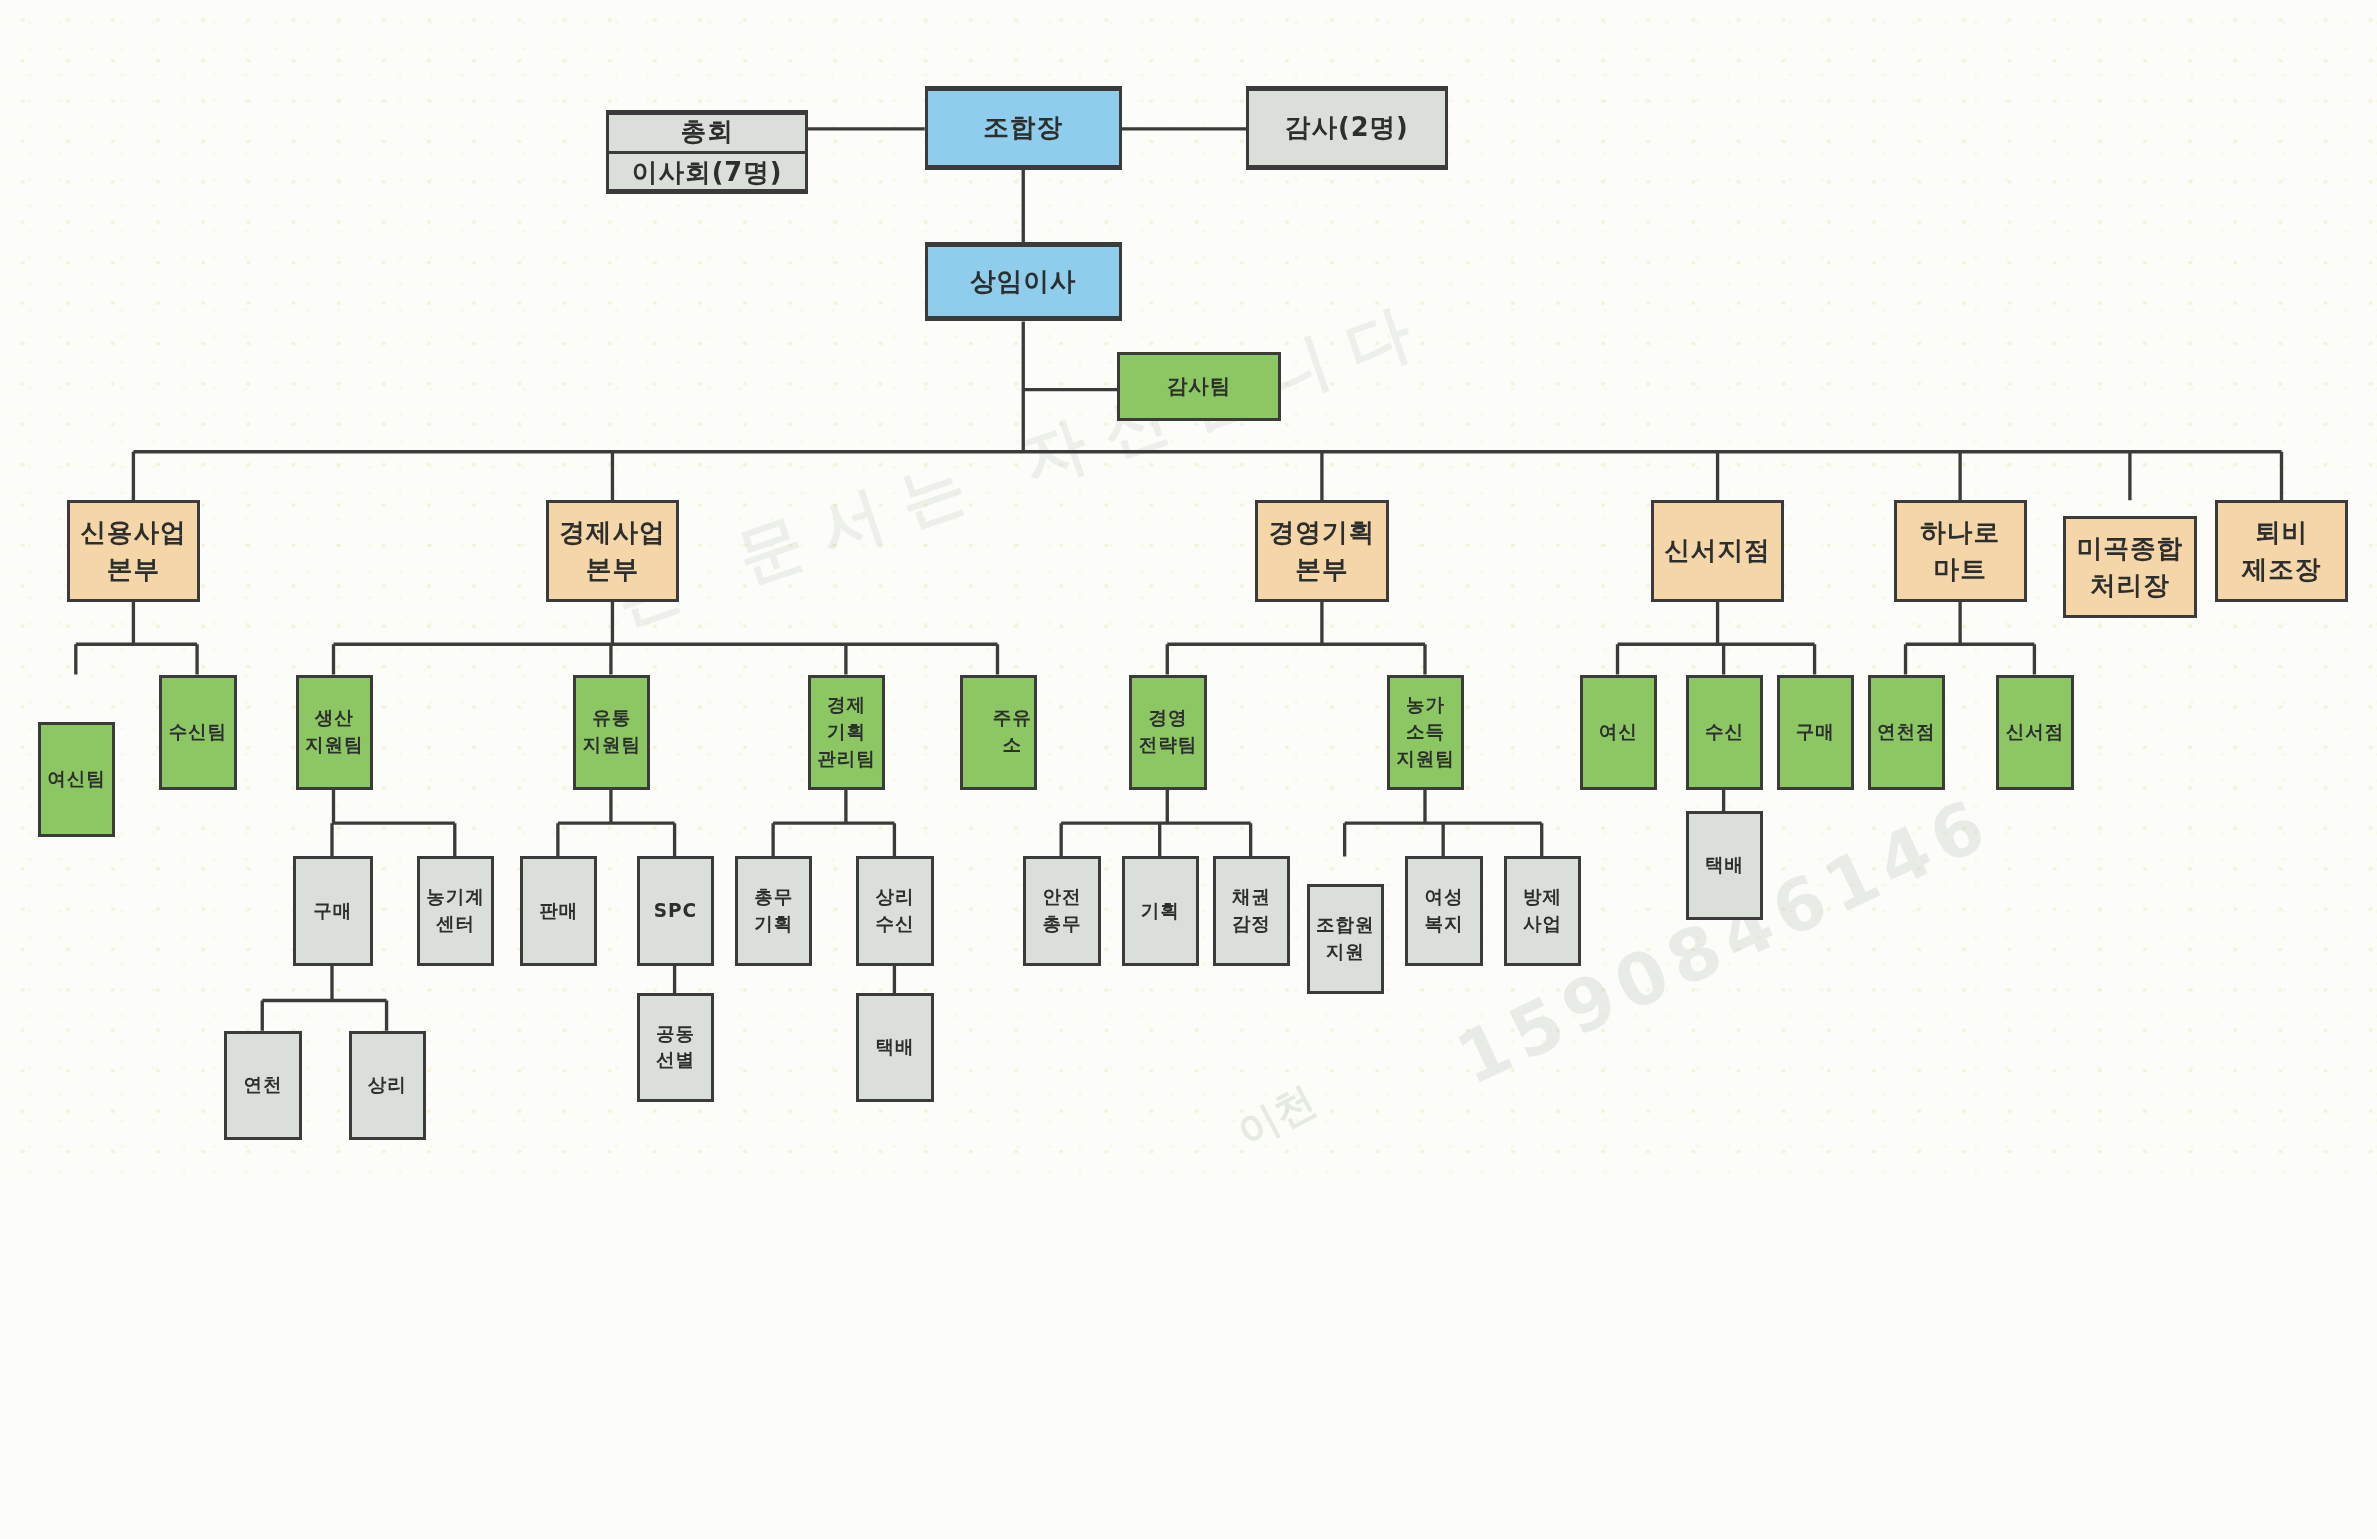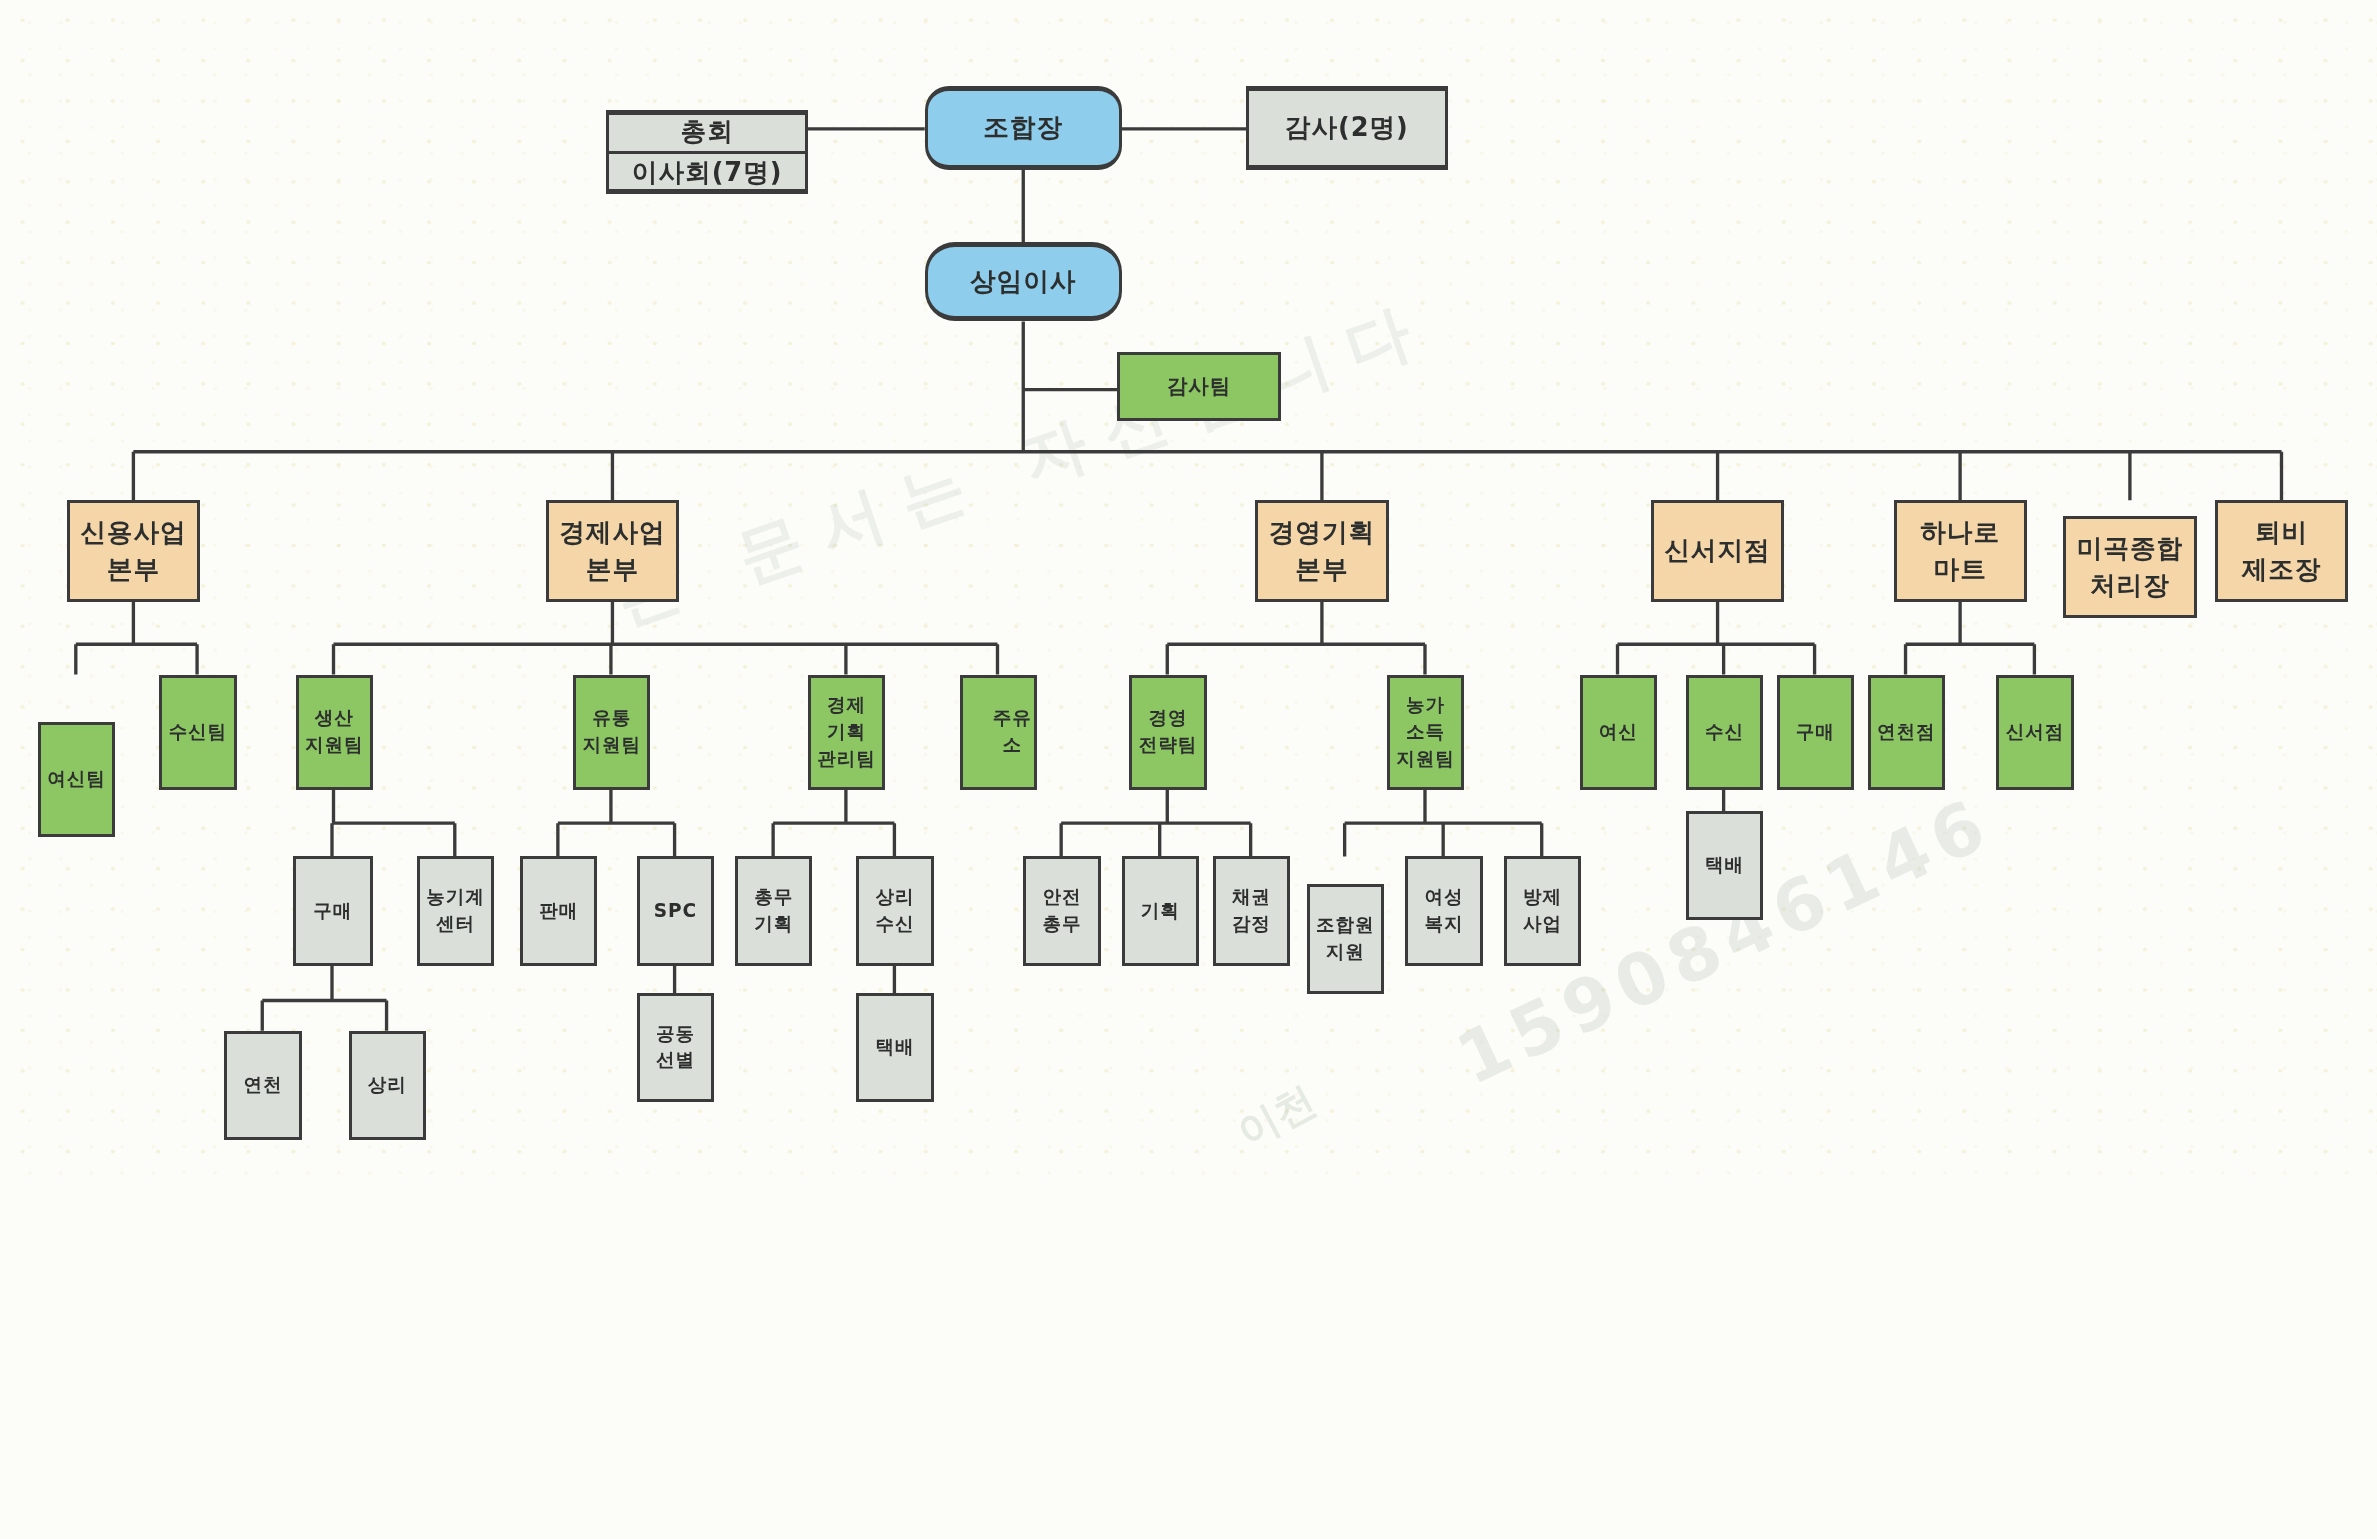--- a/index.html
+++ b/index.html
@@ -94,24 +94,24 @@
       M1137 521 V535
       M219 637 V660 M173 660 H255 M173 660 V680 M255 660 V680
       M445 637 V655
       M590 637 V655"></path>
   </svg>
 
   <div class="box gray thick split f-lg" style="left:25.51vw;top:3.63vw;width:8.48vw;height:3.51vw;margin-top:24px;">
     <div class="cell">총회</div>
     <div class="cell">이사회(7명)</div>
   </div>
-  <div class="box blue thick f-lg" style="left:38.90vw;top:3.63vw;width:8.29vw;height:3.51vw;border-radius:24px;">조합장</div>
+  <div class="box blue thick f-lg" style="left:38.90vw;top:3.63vw;width:8.29vw;height:3.51vw;">조합장</div>
   <div class="box gray thick f-lg" style="left:52.42vw;top:3.63vw;width:8.48vw;height:3.51vw;">감사(2명)</div>
 
-  <div class="box blue thick f-lg" style="left:38.90vw;top:10.20vw;width:8.29vw;height:3.32vw;border-radius:30px;">상임이사</div>
+  <div class="box blue thick f-lg" style="left:38.90vw;top:10.20vw;width:8.29vw;height:3.32vw;">상임이사</div>
   <div class="box green f-md" style="left:47.00vw;top:14.80vw;width:6.89vw;height:2.93vw;">감사팀</div>
 
   <div class="box orange f-lg" style="left:2.81vw;top:21.05vw;width:5.61vw;height:4.27vw;">신용사업
 본부</div>
   <div class="box orange f-lg" style="left:22.96vw;top:21.05vw;width:5.61vw;height:4.27vw;">경제사업
 본부</div>
   <div class="box orange f-lg" style="left:52.81vw;top:21.05vw;width:5.61vw;height:4.27vw;">경영기획
 본부</div>
   <div class="box orange f-lg" style="left:69.45vw;top:21.05vw;width:5.61vw;height:4.27vw;">신서지점</div>
   <div class="box orange f-lg" style="left:79.66vw;top:21.05vw;width:5.61vw;height:4.27vw;">하나로

